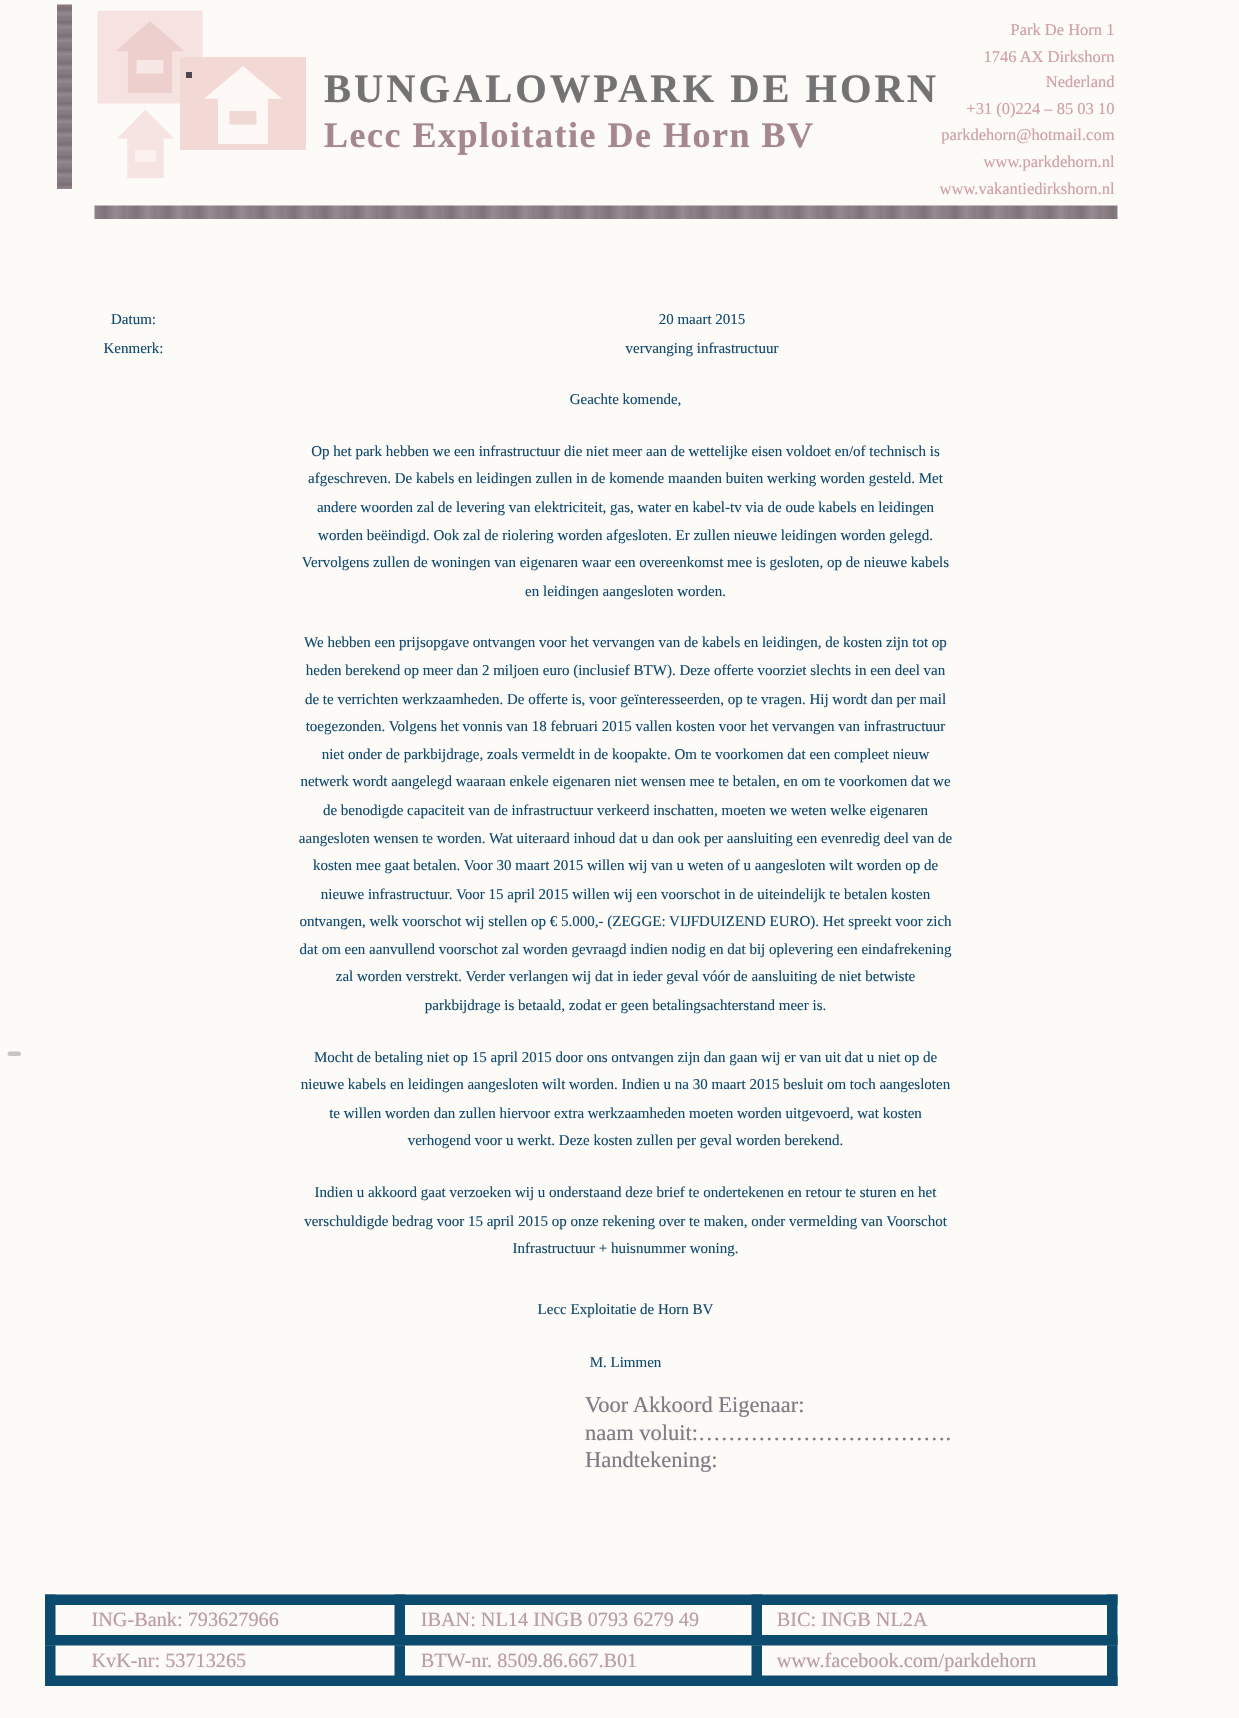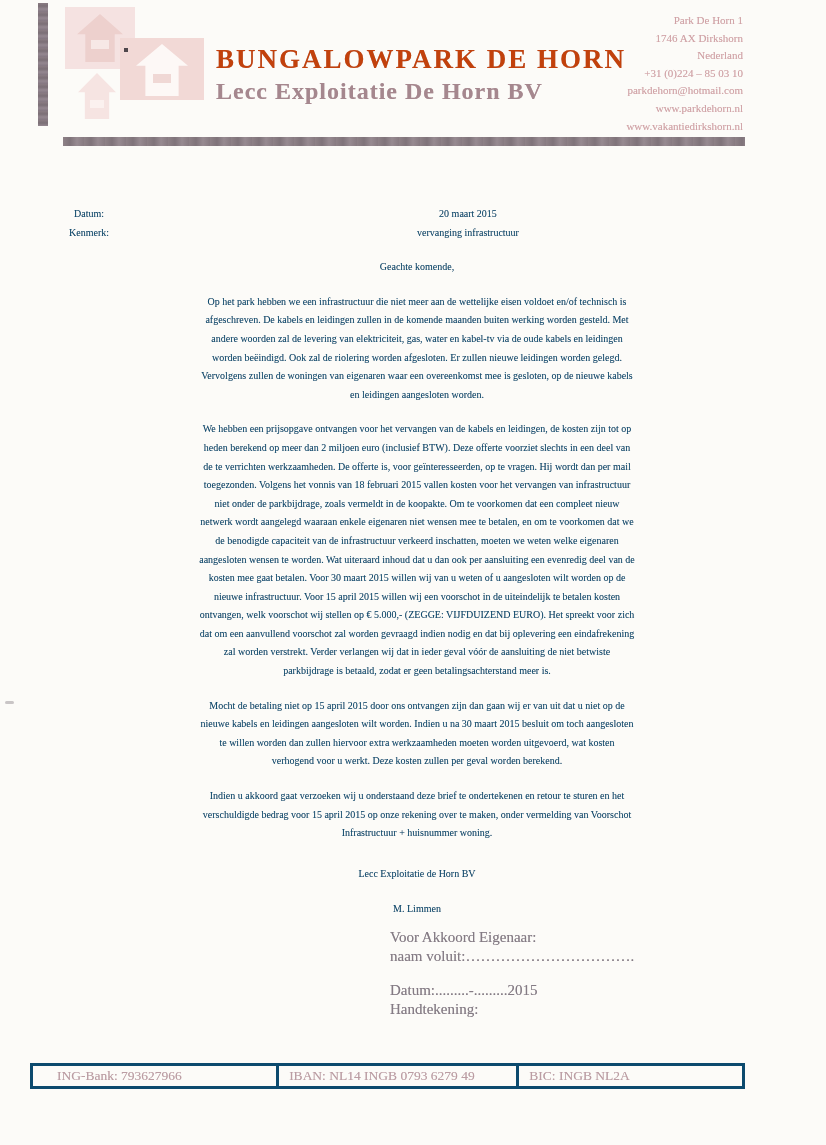--- a/index.html
+++ b/index.html
@@ -55,21 +55,21 @@
     left: 124px; top: 48px;
     width: 4px; height: 4px;
     background: #4f474c;
   }
   .lh-title {
     position: absolute;
     left: 216px; top: 44px;
     font-size: 27px;
     font-weight: bold;
     letter-spacing: 2px;
-    color: #c2410c;
+    color: #737373;
     text-shadow: 0 0 0.6px rgba(160,130,138,0.55);
     white-space: nowrap;
   }
   .lh-subtitle {
     position: absolute;
     left: 216px; top: 78px;
     font-size: 24px;
     font-weight: bold;
     letter-spacing: 1px;
     color: #a5878e;
@@ -131,21 +131,21 @@
   .footer-table {
     position: absolute;
     left: 30px; top: 1063px;
     width: 715px;
     border-collapse: collapse;
     font-size: 13.5px;
     color: #bb9da3;
     text-shadow: 0 0 0.5px rgba(187,157,163,0.5);
   }
   .footer-table td {
-    border: 3px solid #0c4a6e;
+    border: 7px solid #0c4a6e;
     height: 20px;
     padding: 0 6px 0 10px;
     vertical-align: middle;
     white-space: nowrap;
     overflow: hidden;
   }
   .footer-table td.c1 { width: 240px; padding-left: 24px; }
   .footer-table td.c2 { width: 232px; }
   .footer-table td.c3 { width: 239px; }
 </style>
@@ -221,25 +221,29 @@
 verschuldigde bedrag voor 15 april 2015 op onze rekening over te maken, onder vermelding van Voorschot
 Infrastructuur + huisnummer woning.</div>
 
   <div class="closing-company">Lecc Exploitatie de Horn BV</div>
   <div class="closing-name">M. Limmen</div>
 </div>
 
 <div class="accord">
   <div>Voor Akkoord Eigenaar:</div>
   <div>naam voluit:…………………………….</div>
-  <div class="gap">Datum:.........-.........2015</div>
   <div>Handtekening:</div>
 </div>
 
 <table class="footer-table">
   <tbody>
     <tr>
       <td class="c1">ING-Bank: 793627966</td>
       <td class="c2">IBAN: NL14 INGB 0793 6279 49</td>
       <td class="c3">BIC: INGB NL2A</td>
     </tr>
+    <tr>
+      <td class="c1">KvK-nr: 53713265</td>
+      <td class="c2">BTW-nr. 8509.86.667.B01</td>
+      <td class="c3">www.facebook.com/parkdehorn</td>
+    </tr>
   </tbody>
 </table>
 
 </body></html>

